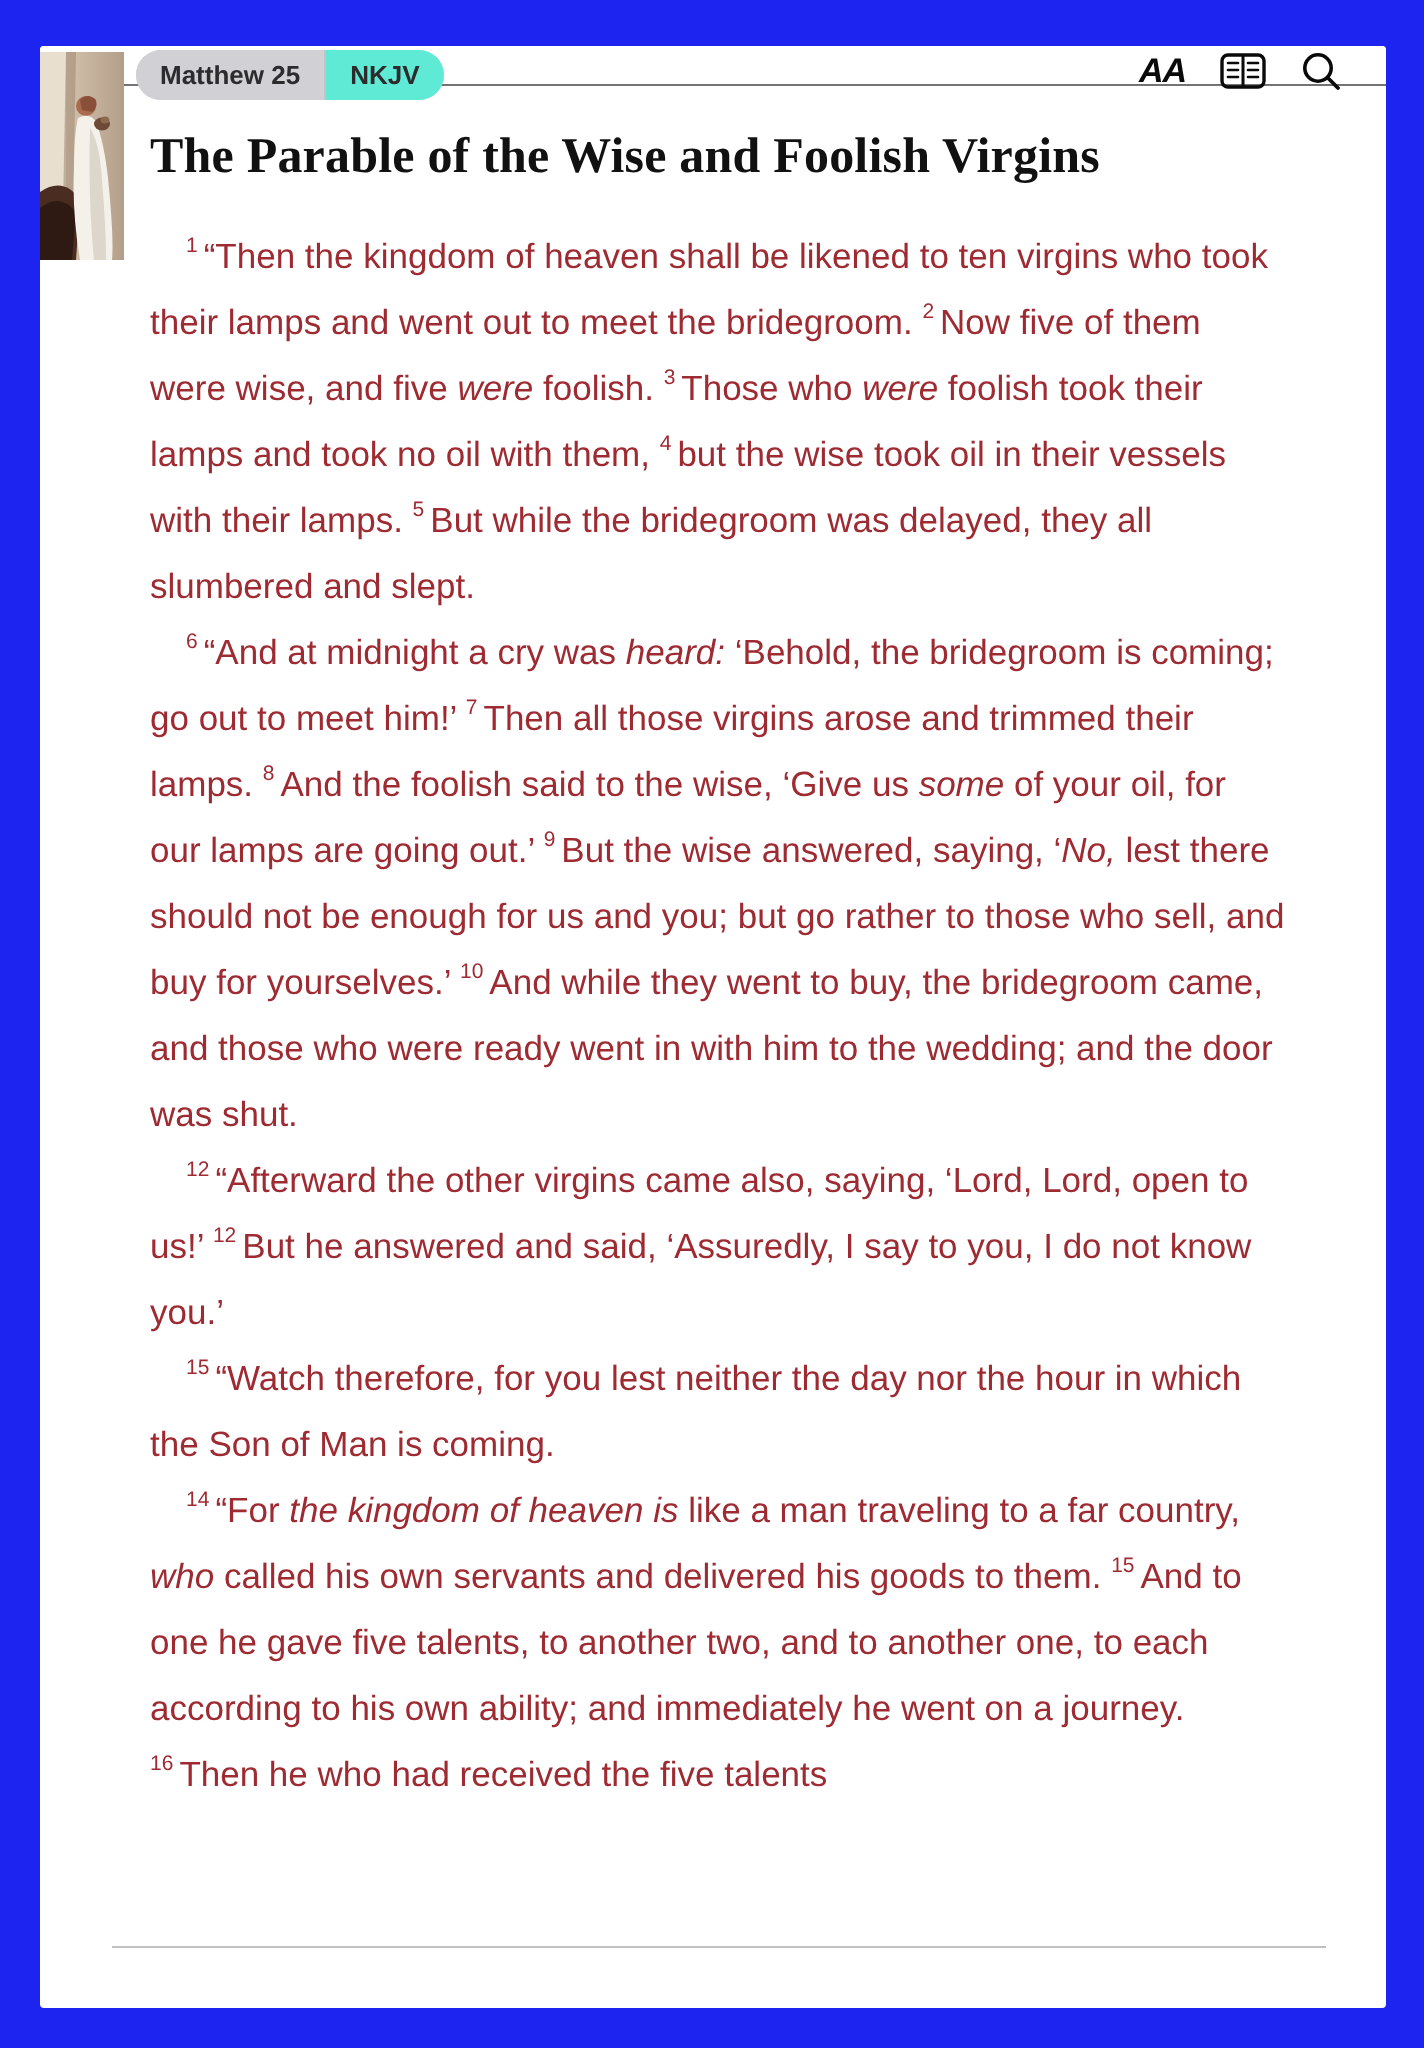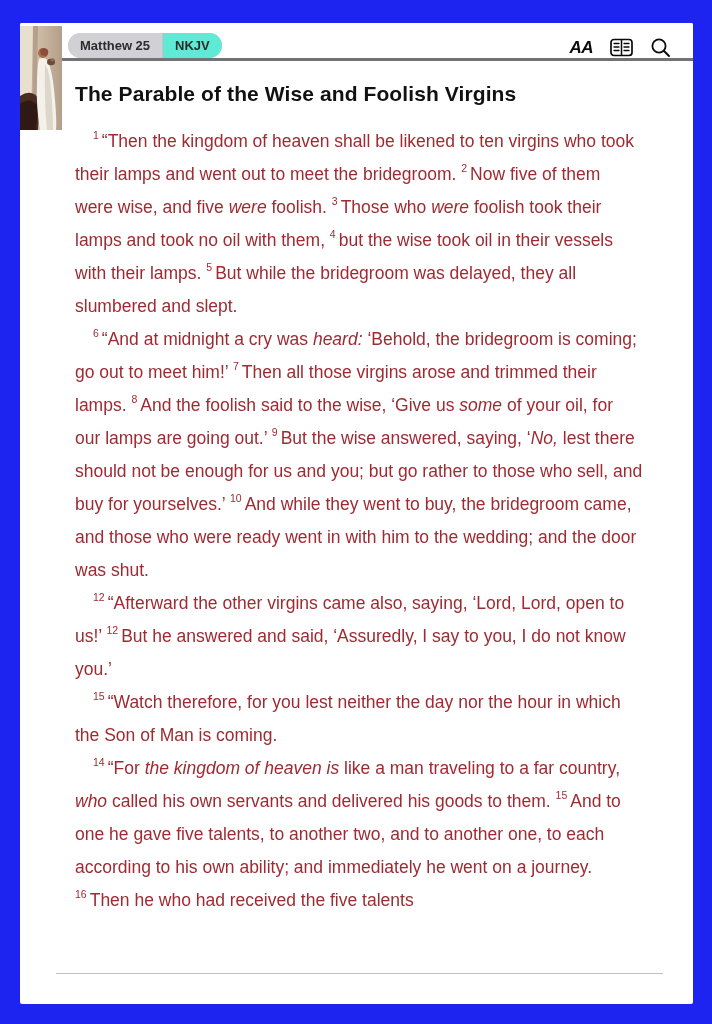--- a/index.html
+++ b/index.html
@@ -18,25 +18,25 @@
   .page{
     position:absolute;
     left:20px;top:23px;right:19px;bottom:20px;
     background:#ffffff;
     border-radius:2px;
     overflow:hidden;
   }
   
   .toolbar{
     position:relative;
-    height:38px;
+    height:20px;
     display:flex;
-    align-items:flex-end;
+    align-items:flex-start;
     padding:2px 22px 0 48px;
-    border-bottom:3px solid #737373;
+    border-bottom:1px solid #737373;
     background:#ffffff;
   }
   .pill-group{
     display:flex;
     align-items:stretch;
     height:25px;
     border-radius:13px;
     overflow:hidden;
     background:var(--pill-gray);
     border:none;
@@ -72,26 +72,27 @@
     left:0;top:3px;
     width:42px;height:104px;
     z-index:3;
     overflow:hidden;
   }
   
   .content{
     padding:6px 50px 0 55px;
   }
   .section-heading{
-    font-size:21px;
+    font-size:25px;
     font-weight:700;
     color:var(--heading-black);
     line-height:1.25;
     margin:26px 0 18px;
     letter-spacing:0.1px;
+    font-family:Liberation Serif, serif;
   }
   .section-heading:first-child{margin-top:14px;}
   .verse-para{
     font-size:17.5px;
     line-height:33px;
     color:var(--verse-red);
     text-indent:18px;
     margin:0;
     text-align:left;
   }

